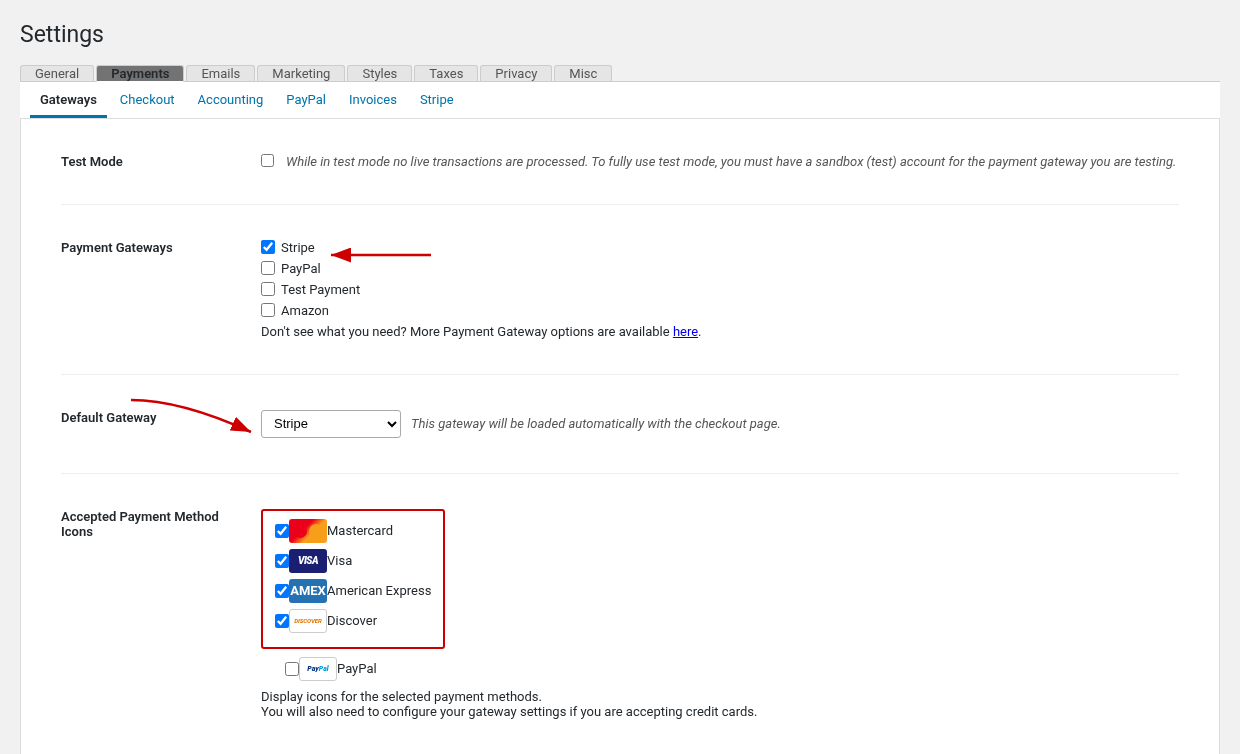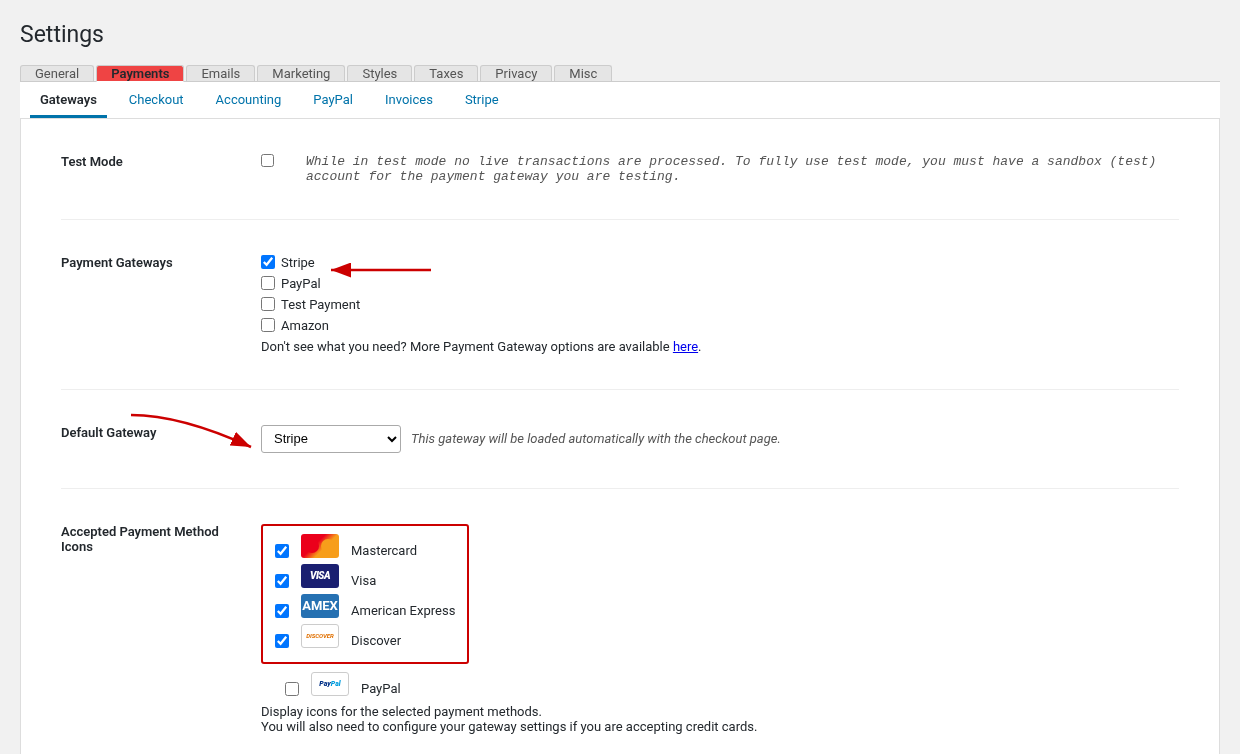--- a/index.html
+++ b/index.html
@@ -34,31 +34,31 @@
       border-bottom: none;
       padding: 0 14px;
       font-size: 13px;
       cursor: pointer;
       color: #555;
       border-radius: 3px 3px 0 0;
       text-decoration: none;
       display: inline-block;
     }
     .nav-tab.active {
-      background: #ef4444;
+      background: #737373;
       color: #23282d;
       font-weight: 600;
       border-bottom: 1px solid #fff;
       margin-bottom: -1px;
     }
     
     .sub-nav {
       background: #fff;
       display: flex;
-      gap: 12px;
+      gap: 3px;
       border-bottom: 1px solid #ddd;
       padding: 0 10px;
       flex-wrap: wrap;
     }
     .sub-nav a {
       padding: 10px 10px 8px 10px;
       font-size: 13px;
       color: #0073aa;
       text-decoration: none;
       border-bottom: 3px solid transparent;
@@ -141,23 +141,23 @@
     .payment-icons-box {
       border: 2px solid #cc0000;
       border-radius: 3px;
       padding: 8px 12px;
       display: inline-block;
       margin-bottom: 8px;
       background: #fff;
     }
     .icon-row {
       display: flex;
-      align-items: flex-end;
+      align-items: center;
       margin-bottom: 6px;
-      gap: 12px;
+      gap: 0;
     }
     .icon-row input[type="checkbox"] {
       width: 14px;
       height: 14px;
       cursor: pointer;
     }
     .icon-row label {
       font-size: 13px;
       cursor: pointer;
     }
@@ -231,22 +231,21 @@
     .red-arrow-1 {
       position: absolute;
       top: -5px;
       left: 60px;
       pointer-events: none;
     }
     .test-mode-desc {
       font-style: italic;
       color: #555;
       font-size: 13px;
-      margin-left: 24px;
-      font-family: Liberation Mono, monospace;
+      margin-left: 4px;
     }
   </style>
 </head>
 <body>
 
 <div class="wrap">
   <h1>Settings</h1>
 
   <div class="nav-tab-wrapper">
     <a class="nav-tab">General</a>

